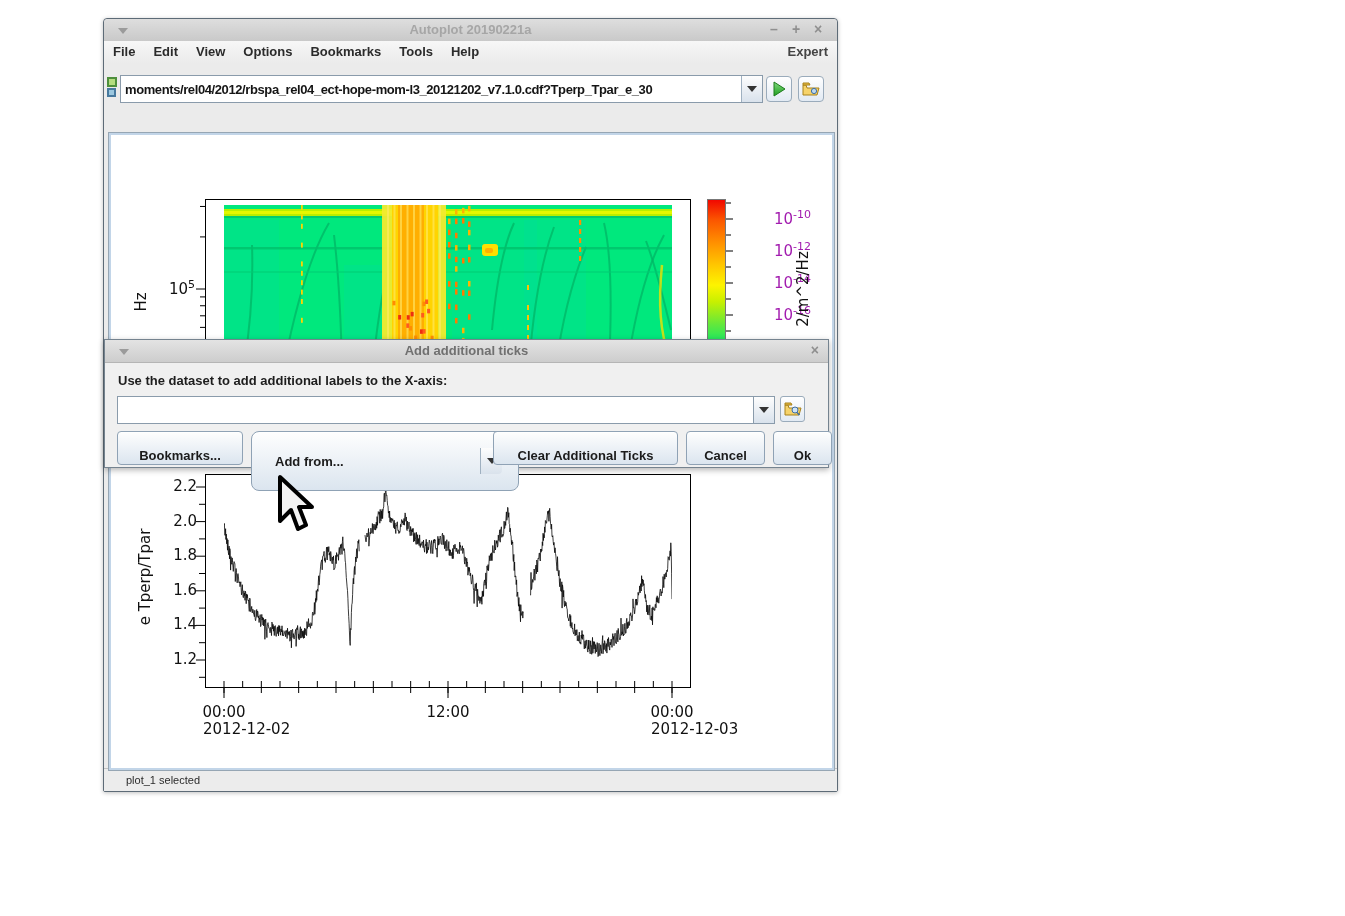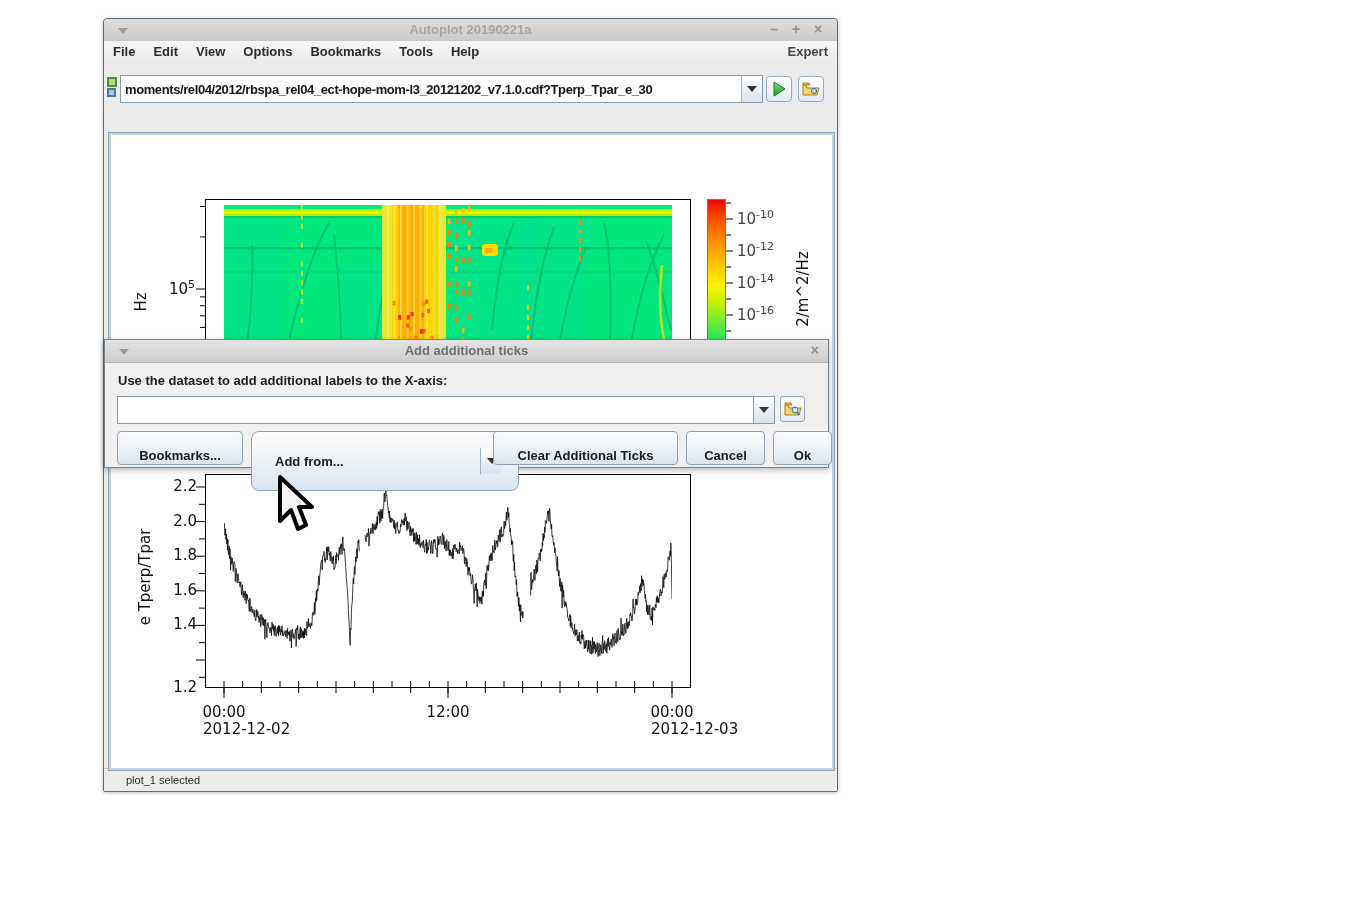--- a/index.html
+++ b/index.html
@@ -65,22 +65,22 @@
   .num{font-family:"DejaVu Sans",sans-serif;font-size:15px;color:#111;}
   sup{font-size:11px;}
   .rot{position:absolute;font-family:"DejaVu Sans",sans-serif;font-size:15px;color:#111;
        text-align:center;transform:rotate(-90deg);}
   .spec-ytick{position:absolute;left:40px;top:145px;width:46px;text-align:right;}
   .spec-ylabel{left:12px;top:160px;width:40px;}
   .ts-ylabel{left:-39px;top:435px;width:150px;}
   .cb-unit{left:634px;top:147px;width:120px;}
   .colorbar{position:absolute;left:598px;top:66px;width:19px;height:166px;border:1px solid #777;box-sizing:border-box;
             background:linear-gradient(#f10800 0%,#fb5500 12%,#ff9000 26%,#ffc800 40%,#fdf400 52%,#c8f000 62%,#62e83c 76%,#10e868 88%,#00e87d 100%);}
-  .cb-label{position:absolute;left:628px;width:70px;text-align:left;
-            font-family:"DejaVu Sans",sans-serif;font-size:15px;color:#404040;}
+  .cb-label{position:absolute;left:665px;width:70px;text-align:left;
+            font-family:"DejaVu Sans",sans-serif;font-size:15px;color:#a21caf;}
   .ylab{position:absolute;left:42px;width:46px;text-align:right;}
   .xlab{position:absolute;text-align:center;font-family:"DejaVu Sans",sans-serif;font-size:15px;color:#111;}
 
   
   .dialog{position:absolute;left:0;top:320px;width:725px;height:129px;background:#f0f0f0;
           border:1px solid #75838f;box-sizing:border-box;z-index:50;box-shadow:0 2px 6px rgba(0,0,0,.3);}
   .dlg-titlebar{position:absolute;left:0;top:0;right:0;height:22px;
                 background:linear-gradient(#e3e3e3,#cdcdcd);border-bottom:1px solid #b5b5b5;}
   .dlg-title{position:absolute;left:0;right:0;top:3px;text-align:center;font-size:13px;font-weight:bold;color:#707070;}
   .dlg-close{position:absolute;right:9px;top:2px;font-size:14px;font-weight:bold;color:#8f8f8f;}
@@ -283,21 +283,21 @@
       <svg id="linesvg" class="abs" style="left:115px;top:341px;" width="448" height="213" viewBox="0 0 448 213">
           <path d="M0.0 51.3L0.4 49.5L0.8 61.1L1.2 61.5L1.6 54.7L1.9 65.5L2.3 60.1L2.7 69.8L3.1 64.5L3.5 76.2L3.9 65.9L4.3 78.2L4.7 80.8L5.1 72.1L5.5 84.9L5.8 74.6L6.2 76.4L6.6 96.1L7.0 82.6L7.4 88.5L7.8 90.3L8.2 83.9L8.6 88.5L9.0 93.1L9.3 97.4L9.7 89.9L10.1 87.6L10.5 88.7L10.9 90.0L11.3 107.5L11.7 99.3L12.1 94.5L12.5 98.5L12.9 106.2L13.2 108.9L13.6 100.9L14.0 99.6L14.4 102.1L14.8 108.3L15.2 109.0L15.6 107.8L16.0 112.7L16.4 109.9L16.8 107.8L17.1 113.6L17.5 120.8L17.9 118.5L18.3 110.7L18.7 117.7L19.1 123.5L19.5 123.6L19.9 116.8L20.3 121.7L20.6 119.0L21.0 126.3L21.4 117.2L21.8 119.3L22.2 129.7L22.6 120.0L23.0 123.9L23.4 120.7L23.8 125.9L24.2 126.7L24.5 125.9L24.9 133.0L25.3 137.4L25.7 124.1L26.1 125.0L26.5 137.6L26.9 136.6L27.3 135.3L27.7 132.4L28.0 138.3L28.4 138.9L28.8 135.2L29.2 136.0L29.6 140.3L30.0 140.8L30.4 142.7L30.8 136.3L31.2 145.1L31.6 146.7L31.9 144.8L32.3 142.7L32.7 135.5L33.1 142.8L33.5 137.0L33.9 137.9L34.3 144.0L34.7 142.1L35.1 148.5L35.5 144.0L35.8 145.3L36.2 140.6L36.6 152.6L37.0 151.4L37.4 144.5L37.8 140.4L38.2 146.0L38.6 143.3L39.0 151.0L39.3 143.9L39.7 152.0L40.1 148.4L40.5 145.7L40.9 165.3L41.3 149.4L41.7 145.1L42.1 152.4L42.5 157.2L42.9 163.6L43.2 153.3L43.6 149.4L44.0 148.6L44.4 150.5L44.8 154.0L45.2 153.9L45.6 155.9L46.0 158.8L46.4 157.2L46.7 153.3L47.1 155.1L47.5 161.6L47.9 148.1L48.3 149.4L48.7 154.9L49.1 150.4L49.5 157.2L49.9 152.5L50.3 161.5L50.6 152.2L51.0 151.7L51.4 151.8L51.8 161.1L52.2 162.4L52.6 160.2L53.0 154.5L53.4 153.2L53.8 159.6L54.1 152.6L54.5 161.9L54.9 151.3L55.3 157.7L55.7 151.9L56.1 157.3L56.5 161.2L56.9 154.9L57.3 155.9L57.7 158.0L58.0 151.8L58.4 161.7L58.8 156.5L59.2 160.7L59.6 161.8L60.0 160.5L60.4 158.9L60.8 157.7L61.2 156.7L61.6 162.7L61.9 159.9L62.3 157.9L62.7 156.4L63.1 164.5L63.5 154.2L63.9 160.6L64.3 160.2L64.7 157.8L65.1 161.3L65.4 157.4L65.8 167.2L66.2 166.5L66.6 162.6L67.0 156.0L67.4 173.8L67.8 158.1L68.2 156.0L68.6 155.3L69.0 163.6L69.3 159.6L69.7 161.8L70.1 165.1L70.5 161.4L70.9 160.4L71.3 157.5L71.7 155.4L72.1 172.4L72.5 164.8L72.8 153.8L73.2 155.8L73.6 151.5L74.0 156.0L74.4 164.5L74.8 159.9L75.2 165.9L75.6 160.6L76.0 155.2L76.4 152.7L76.7 164.2L77.1 156.4L77.5 154.8L77.9 163.8L78.3 156.9L78.7 162.5L79.1 157.7L79.5 164.4L79.9 156.5L80.3 164.0L80.6 154.2L81.0 160.7L81.4 157.6L81.8 154.7L82.2 161.0L82.6 161.6L83.0 147.6L83.4 154.4L83.8 151.5L84.1 149.9L84.5 144.6L84.9 153.0L85.3 149.7L85.7 149.9L86.1 151.9L86.5 154.3L86.9 148.7L87.3 149.5L87.7 151.8L88.0 150.6L88.4 139.6L88.8 138.1L89.2 140.6L89.6 141.3L90.0 138.7L90.4 128.5L90.8 140.3L91.2 135.0L91.5 124.5L91.9 128.3L92.3 116.6L92.7 126.4L93.1 117.3L93.5 115.0L93.9 117.4L94.3 107.9L94.7 101.8L95.1 111.1L95.4 108.3L95.8 100.6L96.2 98.0L96.6 92.1L97.0 88.6L97.4 87.2L97.8 85.8L98.2 95.8L98.6 82.4L98.9 82.2L99.3 82.1L99.7 79.5L100.1 77.4L100.5 86.6L100.9 84.2L101.3 88.4L101.7 85.0L102.1 82.5L102.5 73.2L102.8 75.3L103.2 86.0L103.6 72.9L104.0 76.4L104.4 77.7L104.8 72.6L105.2 81.1L105.6 78.8L106.0 84.9L106.4 87.1L106.7 77.5L107.1 81.2L107.5 85.0L107.9 89.1L108.3 89.8L108.7 83.0L109.1 86.2L109.5 81.9L109.9 95.8L110.2 94.8L110.6 94.7L111.0 93.9L111.4 87.6L111.8 81.3L112.2 89.7L112.6 78.6L113.0 82.6L113.4 82.0L113.8 81.1L114.1 80.4L114.5 86.3L114.9 76.9L115.3 73.4L115.7 79.8L116.1 80.6L116.5 70.7L116.9 74.2L117.3 70.5L117.6 69.8L118.0 80.4L118.4 67.7L118.8 62.8L119.2 72.1L119.6 76.6L120.0 76.4L120.4 74.7L120.8 79.3L121.2 87.0L121.5 88.4L121.9 96.3L122.3 103.5L122.7 108.0L123.1 112.9L123.5 116.6L123.9 124.3L124.3 134.8L124.7 142.6L125.1 149.3L125.4 156.9L125.8 167.3L126.2 171.4L126.6 154.5L127.0 155.6L127.4 138.4L127.8 130.5L128.2 129.1L128.6 120.5L128.9 110.4L129.3 104.3L129.7 110.0L130.1 96.8L130.5 92.5L130.9 100.6L131.3 91.0L131.7 83.0L132.1 87.9L132.5 77.0L132.8 74.7L133.2 84.2L133.6 75.8L134.0 67.1L134.4 69.3L134.8 65.7L135.2 77.3M141.0 61.1L141.4 64.0L141.8 67.5L142.2 67.9L142.6 63.2L143.0 59.0L143.4 62.6L143.7 62.9L144.1 61.4L144.5 54.5L144.9 72.2L145.3 66.8L145.7 61.9L146.1 58.4L146.5 59.8L146.9 54.1L147.3 58.8L147.6 58.9L148.0 58.6L148.4 49.5L148.8 59.3L149.2 59.7L149.6 51.3L150.0 50.0L150.4 55.6L150.8 54.5L151.2 50.5L151.5 56.1L151.9 55.0L152.3 48.1L152.7 54.2L153.1 42.6L153.5 51.3L153.9 42.5L154.3 37.6L154.7 38.3L155.0 40.3L155.4 37.9L155.8 49.2L156.2 35.4L156.6 44.6L157.0 47.1L157.4 36.9L157.8 44.7L158.2 35.3L158.6 44.5L158.9 39.2L159.3 34.3L159.7 32.9L160.1 19.7L160.5 19.1L160.9 27.9L161.3 20.7L161.7 9.0L162.1 18.5L162.4 21.4L162.8 21.0L163.2 26.4L163.6 31.3L164.0 31.9L164.4 39.1L164.8 37.3L165.2 43.7L165.6 37.0L166.0 48.1L166.3 43.4L166.7 46.9L167.1 48.8L167.5 44.2L167.9 46.5L168.3 46.9L168.7 44.7L169.1 46.7L169.5 52.1L169.9 53.8L170.2 46.2L170.6 54.9L171.0 48.9L171.4 55.6L171.8 59.5L172.2 51.4L172.6 52.1L173.0 48.2L173.4 47.9L173.7 54.6L174.1 57.0L174.5 56.5L174.9 59.5L175.3 57.3L175.7 58.6L176.1 57.4L176.5 50.3L176.9 52.9L177.3 48.8L177.6 45.6L178.0 45.8L178.4 49.1L178.8 46.9L179.2 50.9L179.6 48.8L180.0 44.5L180.4 51.2L180.8 42.0L181.1 38.9L181.5 40.8L181.9 47.3L182.3 43.0L182.7 55.3L183.1 56.6L183.5 47.1L183.9 54.9L184.3 53.5L184.7 52.8L185.0 48.0L185.4 57.4L185.8 56.6L186.2 61.8L186.6 52.5L187.0 57.0L187.4 55.9L187.8 61.6L188.2 54.7L188.5 57.9L188.9 54.5L189.3 54.5L189.7 67.9L190.1 59.5L190.5 67.0L190.9 58.7L191.3 63.0L191.7 65.7L192.1 70.4L192.4 58.3L192.8 64.4L193.2 70.2L193.6 60.7L194.0 69.6L194.4 64.5L194.8 70.1L195.2 71.6L195.6 60.9L196.0 70.0L196.3 73.4L196.7 69.6L197.1 71.5L197.5 70.1L197.9 67.8L198.3 67.8L198.7 69.1L199.1 73.7L199.5 66.1L199.8 71.4L200.2 75.2L200.6 78.2L201.0 72.4L201.4 70.4L201.8 71.8L202.2 65.3L202.6 79.6L203.0 68.2L203.4 78.6L203.7 76.4L204.1 73.2L204.5 75.8L204.9 69.4L205.3 66.1L205.7 67.7L206.1 70.0L206.5 75.1L206.9 79.5L207.2 71.4L207.6 66.5L208.0 70.1L208.4 77.2L208.8 79.7L209.2 73.2L209.6 65.8L210.0 69.1L210.4 65.2L210.8 66.8L211.1 65.7L211.5 74.3L211.9 75.3L212.3 74.8L212.7 74.2L213.1 83.2L213.5 74.0L213.9 62.3L214.3 71.2L214.7 64.8L215.0 70.5L215.4 66.5L215.8 64.4L216.2 62.0L216.6 63.4L217.0 69.7L217.4 69.8L217.8 70.5L218.2 60.4L218.5 59.2L218.9 62.6L219.3 70.7L219.7 61.2L220.1 62.6L220.5 74.7L220.9 70.2L221.3 67.3L221.7 74.1L222.1 77.1L222.4 74.6L222.8 65.7L223.2 72.1L223.6 72.5L224.0 76.7L224.4 74.2L224.8 67.5L225.2 81.3L225.6 75.4L225.9 81.7L226.3 75.9L226.7 79.8L227.1 81.9L227.5 79.8L227.9 78.3L228.3 84.6L228.7 74.5L229.1 84.7L229.5 81.5L229.8 71.1L230.2 75.0L230.6 74.7L231.0 70.2L231.4 73.2L231.8 75.5L232.2 77.7L232.6 74.1L233.0 75.0L233.3 76.4L233.7 79.6L234.1 76.4L234.5 75.7L234.9 77.2L235.3 79.8L235.7 68.1L236.1 73.2L236.5 71.4L236.9 76.5L237.2 76.5L237.6 75.2L238.0 74.1L238.4 71.8L238.8 79.5L239.2 76.5L239.6 74.3L240.0 77.5L240.4 87.8L240.8 90.1L241.1 82.9L241.5 86.6L241.9 87.2L242.3 92.7L242.7 84.2L243.1 88.5L243.5 88.0L243.9 101.2L244.3 97.9L244.6 93.2L245.0 97.4L245.4 93.5L245.8 99.2L246.2 101.9L246.6 99.2L247.0 106.1L247.4 110.1L247.8 109.4L248.2 105.4L248.5 100.8L248.9 104.5L249.3 113.8L249.7 116.7L250.1 129.5L250.5 114.7L250.9 113.2L251.3 109.9L251.7 114.6L252.0 117.0L252.4 108.9L252.8 122.9L253.2 132.9L253.6 115.2L254.0 121.1L254.4 121.6L254.8 126.6L255.2 122.7L255.6 124.1L255.9 129.4L256.3 123.2L256.7 125.8L257.1 127.4L257.5 122.7L257.9 130.3L258.3 117.3L258.7 122.7L259.1 116.8L259.5 122.3L259.8 109.6L260.2 107.4L260.6 105.9L261.0 111.3L261.4 109.8L261.8 98.9L262.2 114.8L262.6 107.8L263.0 91.9L263.3 94.3L263.7 96.3L264.1 90.6L264.5 96.7L264.9 91.0L265.3 81.7L265.7 86.5L266.1 87.0L266.5 79.7L266.9 83.2L267.2 86.4L267.6 78.8L268.0 86.7L268.4 79.3L268.8 71.5L269.2 77.2L269.6 77.1L270.0 79.1L270.4 77.4L270.7 66.2L271.1 72.7L271.5 76.0L271.9 71.1L272.3 66.7L272.7 69.4L273.1 66.6L273.5 73.2L273.9 71.4L274.3 61.1L274.6 64.3L275.0 66.6L275.4 59.4L275.8 55.8L276.2 68.2L276.6 55.4L277.0 54.9L277.4 52.8L277.8 63.3L278.1 60.5L278.5 60.6L278.9 62.4L279.3 61.2L279.7 59.5L280.1 47.2L280.5 54.6L280.9 54.3L281.3 47.7L281.7 51.4L282.0 44.0L282.4 37.9L282.8 46.3L283.2 44.1L283.6 33.3L284.0 33.9L284.4 43.3L284.8 38.7L285.2 49.5L285.6 50.2L285.9 58.0L286.3 54.2L286.7 60.9L287.1 62.1L287.5 70.7L287.9 66.3L288.3 69.5L288.7 68.0L289.1 85.3L289.4 87.5L289.8 80.4L290.2 96.6L290.6 88.0L291.0 103.1L291.4 101.9L291.8 102.0L292.2 110.6L292.6 105.9L293.0 122.5L293.3 121.0L293.7 118.0L294.1 124.6L294.5 132.2L294.9 123.5L295.3 137.1L295.7 130.5L296.1 138.2L296.5 147.8L296.8 130.7L297.2 141.5L297.6 139.3L298.0 138.4L298.4 137.5L298.8 144.1L299.2 137.8L299.6 138.1M306.2 121.0L306.6 121.1L307.0 98.4L307.4 115.6L307.8 114.2L308.1 108.7L308.5 105.5L308.9 108.4L309.3 105.8L309.7 102.1L310.1 95.0L310.5 96.8L310.9 106.3L311.3 96.1L311.7 93.0L312.0 91.0L312.4 99.8L312.8 86.0L313.2 88.6L313.6 98.0L314.0 84.5L314.4 85.1L314.8 84.0L315.2 79.3L315.5 78.9L315.9 85.0L316.3 87.0L316.7 75.0L317.1 78.2L317.5 75.3L317.9 76.7L318.3 67.8L318.7 71.6L319.1 59.2L319.4 66.6L319.8 60.5L320.2 63.9L320.6 52.9L321.0 58.4L321.4 46.5L321.8 47.0L322.2 49.2L322.6 49.2L322.9 46.1L323.3 41.9L323.7 37.3L324.1 39.4L324.5 36.7L324.9 47.3L325.3 38.6L325.7 34.3L326.1 42.5L326.5 49.3L326.8 51.2L327.2 55.1L327.6 50.2L328.0 62.1L328.4 63.0L328.8 61.7L329.2 67.5L329.6 71.1L330.0 68.4L330.4 75.0L330.7 78.7L331.1 73.8L331.5 79.5L331.9 82.0L332.3 87.1L332.7 92.2L333.1 96.8L333.5 82.7L333.9 93.3L334.2 98.1L334.6 101.9L335.0 96.4L335.4 107.9L335.8 112.8L336.2 104.6L336.6 116.5L337.0 115.9L337.4 117.7L337.8 107.8L338.1 134.1L338.5 110.8L338.9 114.1L339.3 123.0L339.7 116.4L340.1 129.3L340.5 132.6L340.9 127.1L341.3 128.5L341.6 131.8L342.0 128.4L342.4 130.8L342.8 134.2L343.2 135.1L343.6 143.1L344.0 144.1L344.4 144.7L344.8 147.0L345.2 144.1L345.5 141.2L345.9 140.2L346.3 152.3L346.7 141.5L347.1 153.8L347.5 152.6L347.9 148.5L348.3 154.9L348.7 154.0L349.1 158.4L349.4 158.3L349.8 160.1L350.2 157.8L350.6 149.9L351.0 161.8L351.4 161.0L351.8 155.9L352.2 161.0L352.6 159.7L352.9 155.6L353.3 166.8L353.7 164.8L354.1 161.5L354.5 167.2L354.9 166.1L355.3 158.1L355.7 169.1L356.1 169.1L356.5 168.1L356.8 170.2L357.2 161.0L357.6 164.3L358.0 156.5L358.4 165.4L358.8 160.3L359.2 161.8L359.6 161.1L360.0 171.6L360.3 174.9L360.7 169.5L361.1 166.8L361.5 174.2L361.9 168.7L362.3 165.9L362.7 171.2L363.1 172.3L363.5 176.7L363.9 178.1L364.2 166.0L364.6 175.1L365.0 166.3L365.4 176.5L365.8 176.2L366.2 179.8L366.6 166.8L367.0 172.3L367.4 171.6L367.7 180.3L368.1 175.1L368.5 163.4L368.9 179.2L369.3 172.0L369.7 167.5L370.1 175.0L370.5 167.8L370.9 171.0L371.3 179.4L371.6 170.6L372.0 172.5L372.4 177.9L372.8 175.7L373.2 168.6L373.6 175.0L374.0 182.6L374.4 182.1L374.8 169.6L375.2 169.2L375.5 178.8L375.9 181.7L376.3 177.5L376.7 170.8L377.1 174.6L377.5 179.4L377.9 173.5L378.3 166.7L378.7 161.6L379.0 179.8L379.4 176.3L379.8 169.4L380.2 175.6L380.6 166.7L381.0 168.7L381.4 170.7L381.8 177.3L382.2 175.0L382.6 169.6L382.9 179.1L383.3 167.7L383.7 164.9L384.1 172.6L384.5 163.5L384.9 168.0L385.3 174.3L385.7 176.1L386.1 168.2L386.4 171.0L386.8 167.7L387.2 165.1L387.6 167.9L388.0 173.4L388.4 163.7L388.8 159.6L389.2 165.4L389.6 162.5L390.0 171.7L390.3 162.8L390.7 161.9L391.1 159.2L391.5 168.5L391.9 168.1L392.3 169.8L392.7 160.1L393.1 156.4L393.5 165.0L393.9 167.9L394.2 154.4L394.6 159.0L395.0 160.5L395.4 165.5L395.8 164.8L396.2 165.6L396.6 162.4L397.0 144.1L397.4 159.3L397.7 161.3L398.1 157.8L398.5 160.2L398.9 150.2L399.3 162.0L399.7 160.2L400.1 160.9L400.5 152.7L400.9 149.3L401.3 155.9L401.6 159.3L402.0 159.1L402.4 147.1L402.8 144.3L403.2 154.8L403.6 148.4L404.0 153.9L404.4 152.6L404.8 147.6L405.1 151.2L405.5 151.4L405.9 140.4L406.3 141.4L406.7 138.7L407.1 141.9L407.5 141.9L407.9 147.0L408.3 144.0L408.7 139.8L409.0 124.9L409.4 133.7L409.8 133.2L410.2 135.8L410.6 139.8L411.0 135.8L411.4 127.4L411.8 125.1L412.2 130.8L412.5 125.0L412.9 131.3L413.3 130.0L413.7 127.8L414.1 118.4L414.5 121.2L414.9 119.0L415.3 117.5L415.7 111.9L416.1 118.9L416.4 112.0L416.8 109.6L417.2 117.0L417.6 101.7L418.0 112.6L418.4 105.0L418.8 109.6L419.2 105.9L419.6 111.5L420.0 109.7L420.3 116.2L420.7 120.0L421.1 124.3L421.5 120.5L421.9 127.6L422.3 126.6L422.7 137.9L423.1 131.5L423.5 140.6L423.8 131.0L424.2 132.2L424.6 139.3L425.0 141.1L425.4 137.0L425.8 130.9L426.2 145.5L426.6 145.4L427.0 145.1L427.4 142.0L427.7 146.5L428.1 133.9L428.5 150.9L428.9 132.8L429.3 135.7L429.7 134.8L430.1 134.3L430.5 136.4L430.9 136.4L431.2 130.3L431.6 130.3L432.0 133.8L432.4 123.6L432.8 128.0L433.2 121.8L433.6 128.4L434.0 123.6L434.4 125.1L434.8 129.2L435.1 125.9L435.5 121.2L435.9 117.6L436.3 115.0L436.7 115.6L437.1 122.0L437.5 117.7L437.9 118.8L438.3 119.0L438.7 110.9L439.0 102.6L439.4 108.0L439.8 113.7L440.2 100.2L440.6 105.0L441.0 105.2L441.4 99.5L441.8 98.7L442.2 103.0L442.5 99.0L442.9 96.1L443.3 97.6L443.7 94.4L444.1 82.7L444.5 83.1L444.9 85.6L445.3 86.2L445.7 81.6L446.1 76.8L446.4 82.1L446.8 68.8L447.2 77.2L447.6 99.2L448.0 125.1" fill="none" stroke="#0a0a0a" stroke-width="0.8"></path>
         </svg>
       <div class="rot ts-ylabel">e Tperp/Tpar</div>
       <div id="ylabels">
           <div class="ylab num" style="top: 344px;">2.2</div>
           <div class="ylab num" style="top: 378.6px;">2.0</div>
           <div class="ylab num" style="top: 413.2px;">1.8</div>
           <div class="ylab num" style="top: 447.8px;">1.6</div>
           <div class="ylab num" style="top: 482.4px;">1.4</div>
-          <div class="ylab num" style="top: 517px; margin-top: 28px;">1.2</div>
+          <div class="ylab num" style="top: 517px;">1.2</div>
         </div>
       <div id="xlabels">
           <div class="xlab" style="left: 80px; top: 570px; width: 70px;">00:00</div>
           <div class="xlab" style="left: 94px; top: 587px; width: 110px; text-align: left;">2012-12-02</div>
           <div class="xlab" style="left: 304px; top: 570px; width: 70px;">12:00</div>
           <div class="xlab" style="left: 528px; top: 570px; width: 70px;">00:00</div>
           <div class="xlab" style="left: 542px; top: 587px; width: 110px; text-align: left;">2012-12-03</div>
         </div>
 
       <svg id="axessvg" class="abs" style="left:0;top:0;pointer-events:none;z-index:5;" width="725" height="637" viewBox="0 0 725 637">

